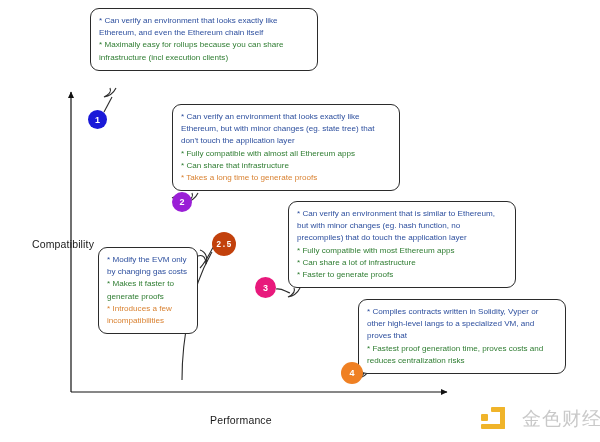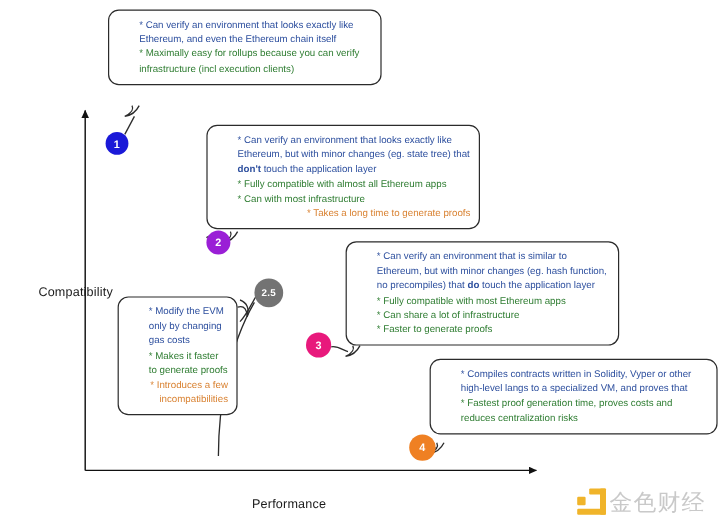--- a/index.html
+++ b/index.html
@@ -38,38 +38,38 @@
   }
   #label-compatibility { left: 7px; top: 238px; }
   #label-performance { left: 185px; top: 414px; }
 
   .callout {
     position: absolute;
     box-sizing: border-box;
     background: #ffffff;
     border: 1.1px solid #2b2b2b;
     border-radius: 9px;
-    padding: 6px 7px 6px 25px;
+    padding: 6px 7px 6px 8px;
     font-size: 8.1px;
     line-height: 12.2px;
   }
   .callout p {
     margin: 0;
     white-space: normal;
   }
   .c-blue   { color: #2d4f9e; }
   .c-green  { color: #2f7d32; }
   .c-red    { color: #e03a2f; }
-  .c-orange { color: #d98232; text-align: right; }
-  .bold { font-weight: bold; }
+  .c-orange { color: #d98232; }
+  .bold { font-weight: normal; }
 
   #callout-1 { left: 90px;  top: 8px;   width: 228px; }
   #callout-2 { left: 172px; top: 104px; width: 228px; }
   #callout-3 { left: 288px; top: 201px; width: 228px; }
-  #callout-4 { left: 358px; top: 299px; width: 240px; }
+  #callout-4 { left: 358px; top: 299px; width: 208px; }
   #callout-25 { left: 98px; top: 247px; width: 100px; }
 
   .node {
     position: absolute;
     border-radius: 50%;
     display: flex;
     align-items: center;
     justify-content: center;
     color: #ffffff;
     font-size: 9px;
@@ -83,21 +83,21 @@
   #node-4  { left: 341px; top: 362px; width: 22px; height: 22px; }
 
   #watermark {
     position: absolute;
     left: 480px;
     top: 402px;
     width: 112px;
     height: 34px;
     display: flex;
     align-items: center;
-    gap: 0;
+    gap: 14px;
   }
   #wm-mark {
     width: 28px;
     height: 28px;
     position: relative;
     flex: none;
   }
   #wm-text {
     font-size: 19px;
     color: #c9c9c9;
@@ -139,27 +139,27 @@
     <path d="M200,268 C206,262 210,252 214,246" fill="none" stroke="#2b2b2b" stroke-width="1.1"></path>
 
     <path d="M182,380 C182,340 190,290 212,252" fill="none" stroke="#2b2b2b" stroke-width="1.1"></path>
   </svg>
 
   <div class="axis-label" id="label-compatibility">Compatibility</div>
   <div class="axis-label" id="label-performance">Performance</div>
 
   <div class="callout" id="callout-1">
     <p class="c-blue">* Can verify an environment that looks exactly like Ethereum, and even the Ethereum chain itself</p>
-    <p class="c-green">* Maximally easy for rollups because you can verify infrastructure (incl execution clients)</p>
+    <p class="c-green">* Maximally easy for rollups because you can share infrastructure (incl execution clients)</p>
   </div>
 
   <div class="callout" id="callout-2">
     <p class="c-blue"><span>* Can verify an environment that looks exactly like Ethereum, but with minor changes (eg. state tree) that </span><span class="bold">don't</span><span> touch the application layer</span></p>
     <p class="c-green">* Fully compatible with almost all Ethereum apps</p>
-    <p class="c-green">* Can with most infrastructure</p>
+    <p class="c-green">* Can share that infrastructure</p>
     <p class="c-orange">* Takes a long time to generate proofs</p>
   </div>
 
   <div class="callout" id="callout-25">
     <p class="c-blue">* Modify the EVM only by changing gas costs</p>
     <p class="c-green">* Makes it faster to generate proofs</p>
     <p class="c-orange">* Introduces a few incompatibilities</p>
   </div>
 
   <div class="callout" id="callout-3">
@@ -169,21 +169,21 @@
     <p class="c-green">* Faster to generate proofs</p>
   </div>
 
   <div class="callout" id="callout-4">
     <p class="c-blue">* Compiles contracts written in Solidity, Vyper or other high-level langs to a specialized VM, and proves that</p>
     <p class="c-green">* Fastest proof generation time, proves costs and reduces centralization risks</p>
   </div>
 
   <div class="node" id="node-1" style="background: rgb(26, 25, 216);">1</div>
   <div class="node" id="node-2" style="background: rgb(154, 31, 214);">2</div>
-  <div class="node" id="node-25" style="background: #737373;">2.5</div>
+  <div class="node" id="node-25" style="background: #c2410c; font-family: Liberation Mono, monospace;">2.5</div>
   <div class="node" id="node-3" style="background: rgb(232, 25, 124);">3</div>
   <div class="node" id="node-4" style="background: rgb(239, 128, 35);">4</div>
 
   <div id="watermark">
     <div id="wm-mark">
       <svg viewBox="0 0 28 28" width="28" height="28">
         <rect x="1" y="9" width="7" height="7" rx="1" fill="#f0b42a"></rect>
         <rect x="11" y="2" width="14" height="5" rx="1" fill="#f0b42a"></rect>
         <rect x="20" y="2" width="5" height="22" rx="1" fill="#f0b42a"></rect>
         <rect x="1" y="19" width="24" height="5" rx="1" fill="#f0b42a"></rect>

